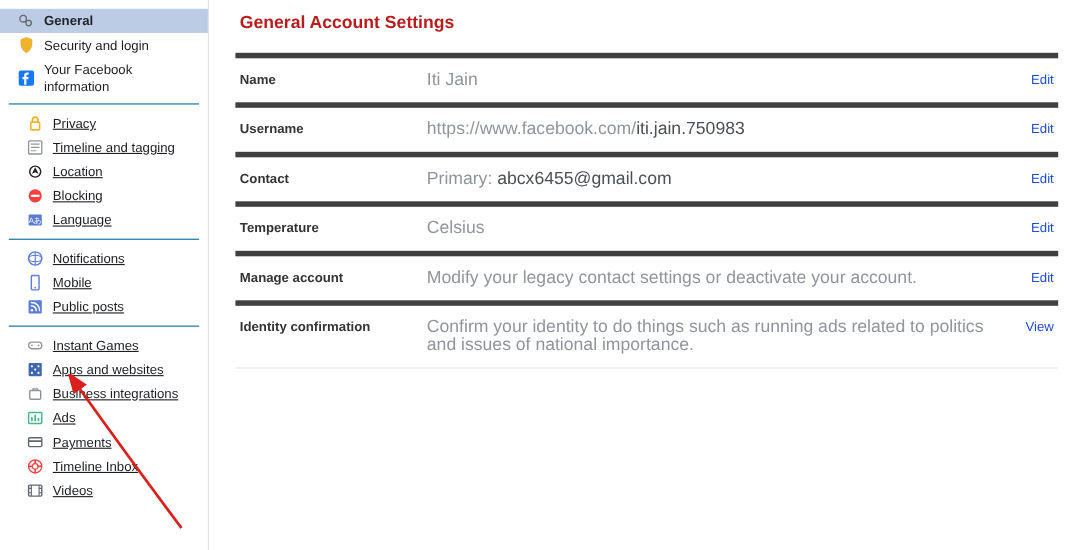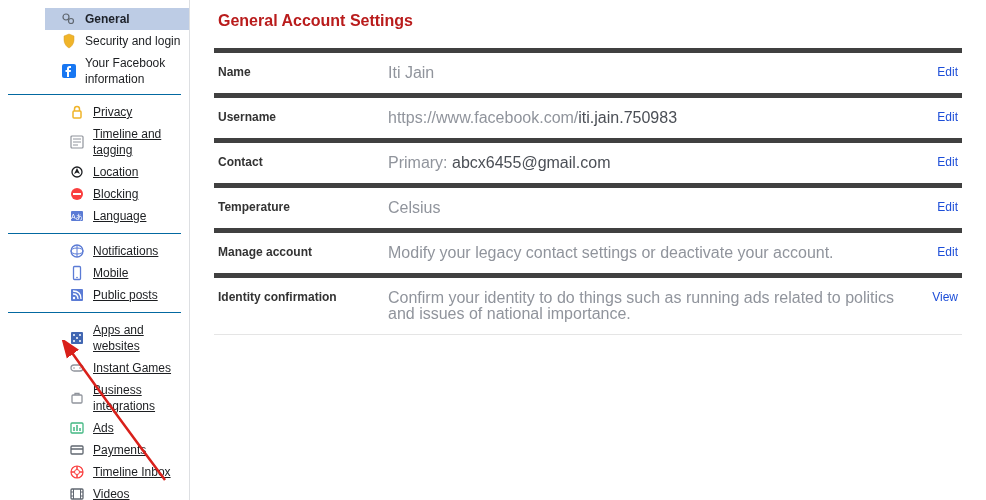--- a/index.html
+++ b/index.html
@@ -26,21 +26,20 @@
       padding: 6px 0;
       text-decoration: underline;
     }
     .sidebar-item {
       display: flex;
       align-items: center;
       padding: 3px 8px 3px 16px;
       cursor: pointer;
       color: #1c1e21;
       font-size: 12px;
-      margin-left: 45px;
     }
     .sidebar-item.active {
       background: #bdcce5;
       font-weight: bold;
       color: #1d2129;
     }
     .sidebar-icon {
       width: 16px;
       height: 16px;
       margin-right: 8px;
@@ -220,39 +219,39 @@
           </svg>
       </span>
       <span class="sidebar-label">Public posts</span>
     </div>
   </div>
 
   <div class="sidebar-group">
     <div class="sidebar-item">
       <span class="sidebar-icon">
         <svg width="16" height="16" viewBox="0 0 16 16">
+            <rect x="2" y="5" width="12" height="6" rx="3" fill="none" stroke="#90949c" stroke-width="1.3"></rect>
+            <circle cx="5" cy="8" r="0.8" fill="#90949c"></circle>
+            <circle cx="11" cy="8" r="0.8" fill="#90949c"></circle>
+          </svg>
+      </span>
+      <span class="sidebar-label">Instant Games</span>
+    </div>
+    <div class="sidebar-item">
+      <span class="sidebar-icon">
+        <svg width="16" height="16" viewBox="0 0 16 16">
             <rect x="2" y="2" width="12" height="12" rx="1" fill="#4267b2"></rect>
             <circle cx="5" cy="5" r="1" fill="#fff"></circle>
             <circle cx="11" cy="5" r="1" fill="#fff"></circle>
             <circle cx="5" cy="11" r="1" fill="#fff"></circle>
             <circle cx="11" cy="11" r="1" fill="#fff"></circle>
             <circle cx="8" cy="8" r="1" fill="#fff"></circle>
           </svg>
       </span>
       <span class="sidebar-label">Apps and websites</span>
-    </div>
-    <div class="sidebar-item">
-      <span class="sidebar-icon">
-        <svg width="16" height="16" viewBox="0 0 16 16">
-            <rect x="2" y="5" width="12" height="6" rx="3" fill="none" stroke="#90949c" stroke-width="1.3"></rect>
-            <circle cx="5" cy="8" r="0.8" fill="#90949c"></circle>
-            <circle cx="11" cy="8" r="0.8" fill="#90949c"></circle>
-          </svg>
-      </span>
-      <span class="sidebar-label">Instant Games</span>
     </div>
     <div class="sidebar-item">
       <span class="sidebar-icon">
         <svg width="16" height="16" viewBox="0 0 16 16">
             <rect x="3" y="5" width="10" height="8" rx="1" fill="none" stroke="#90949c" stroke-width="1.3"></rect>
             <path d="M6 5 V3.5 H10 V5" fill="none" stroke="#90949c" stroke-width="1.3"></path>
           </svg>
       </span>
       <span class="sidebar-label">Business integrations</span>
     </div>

